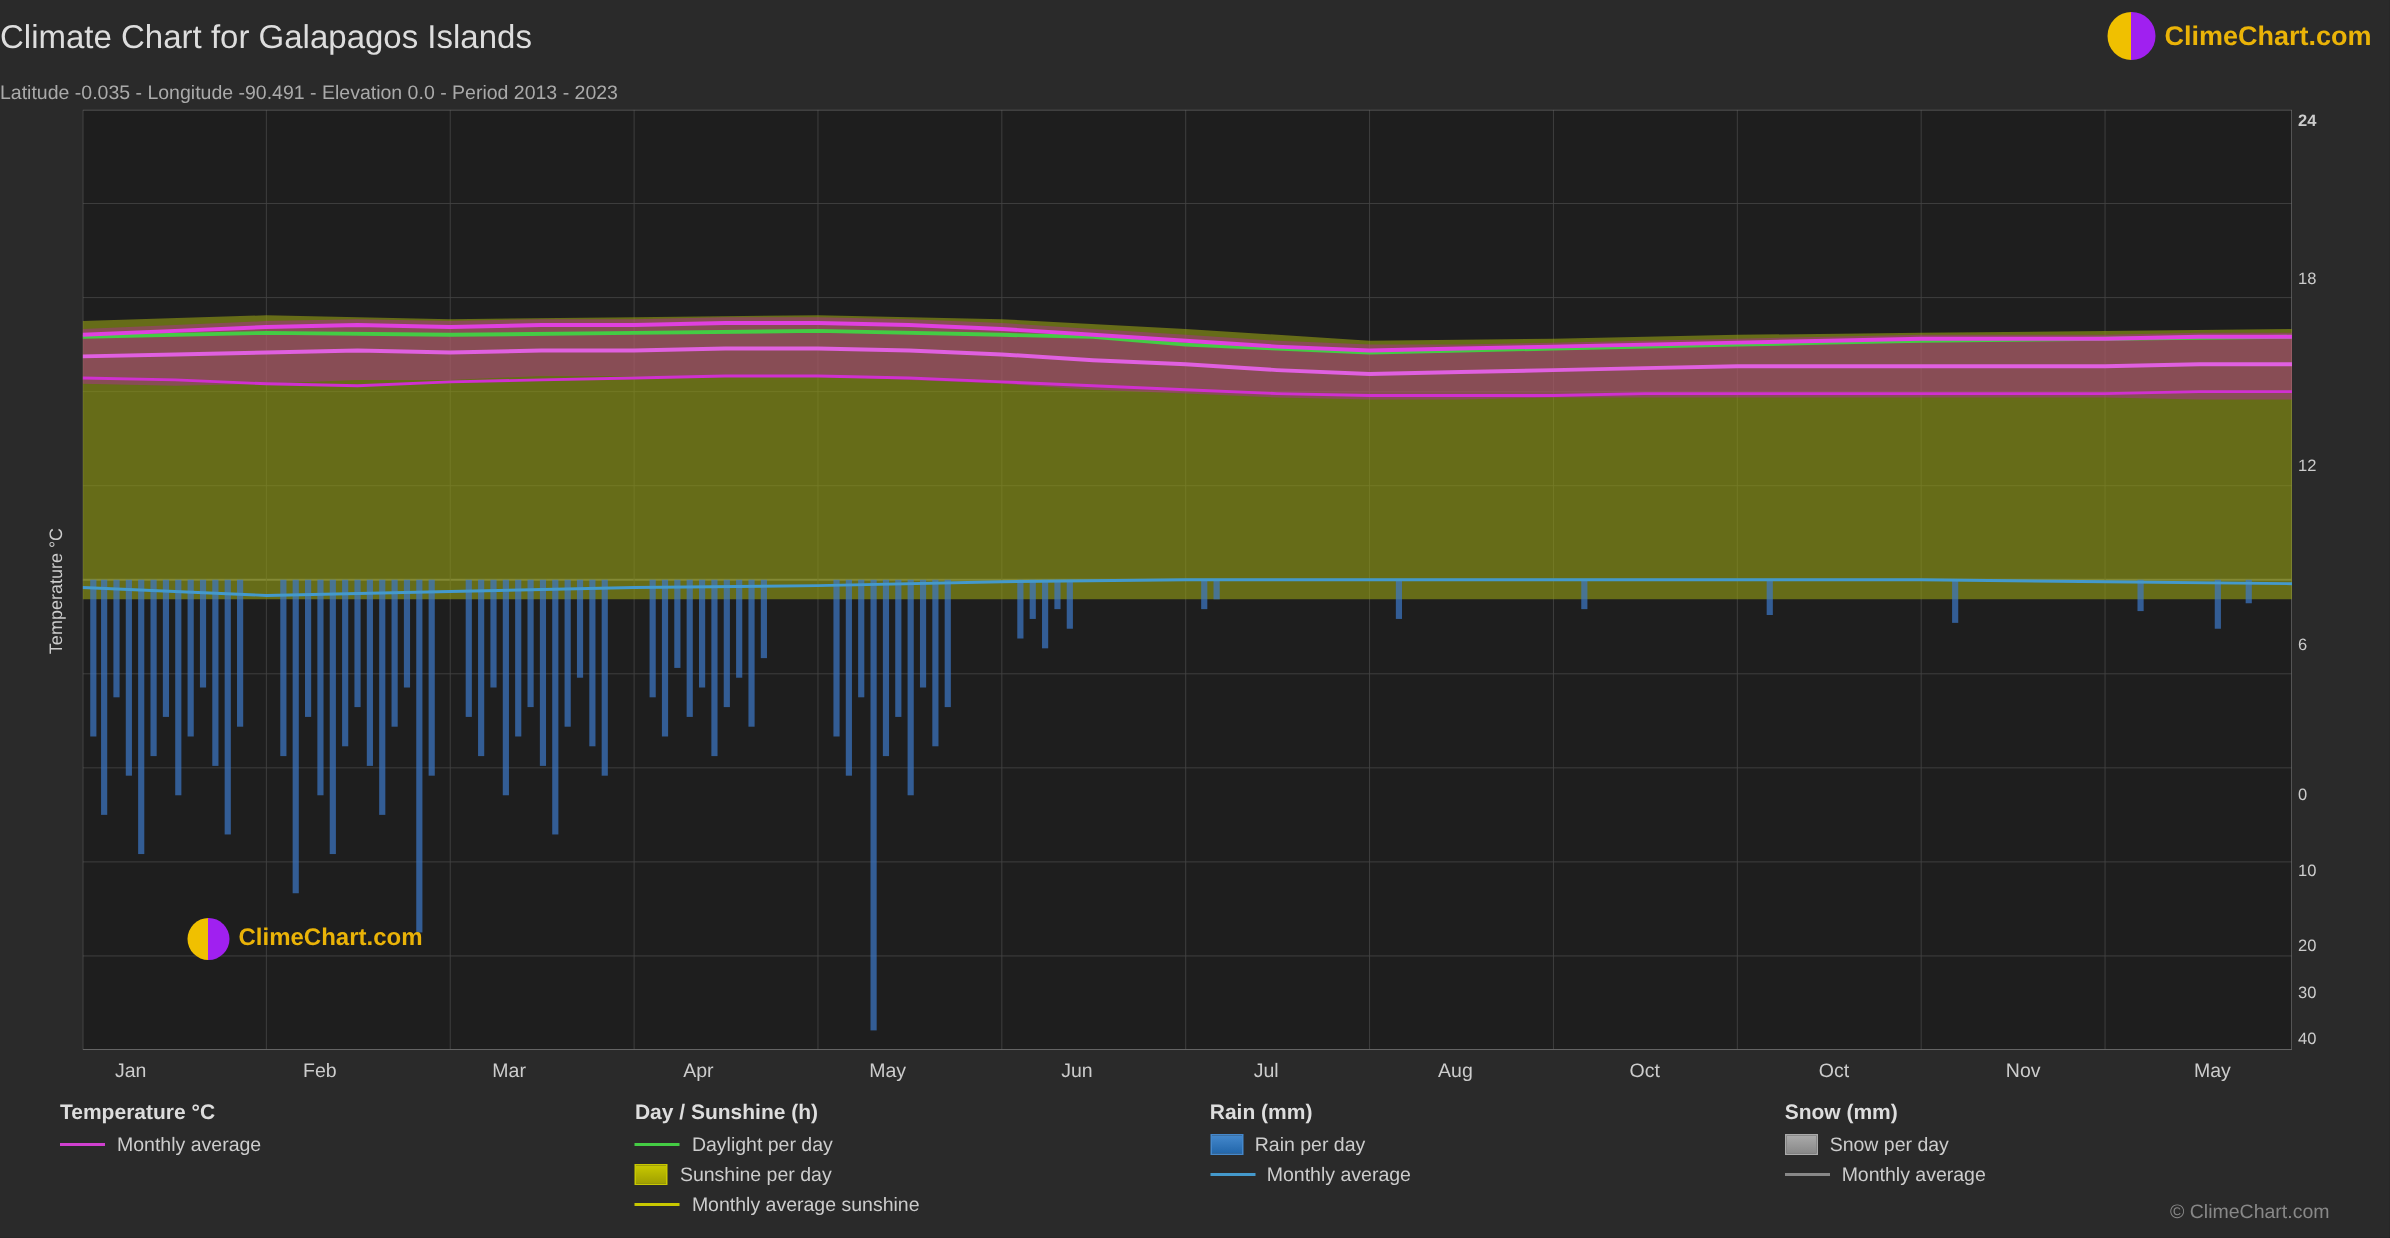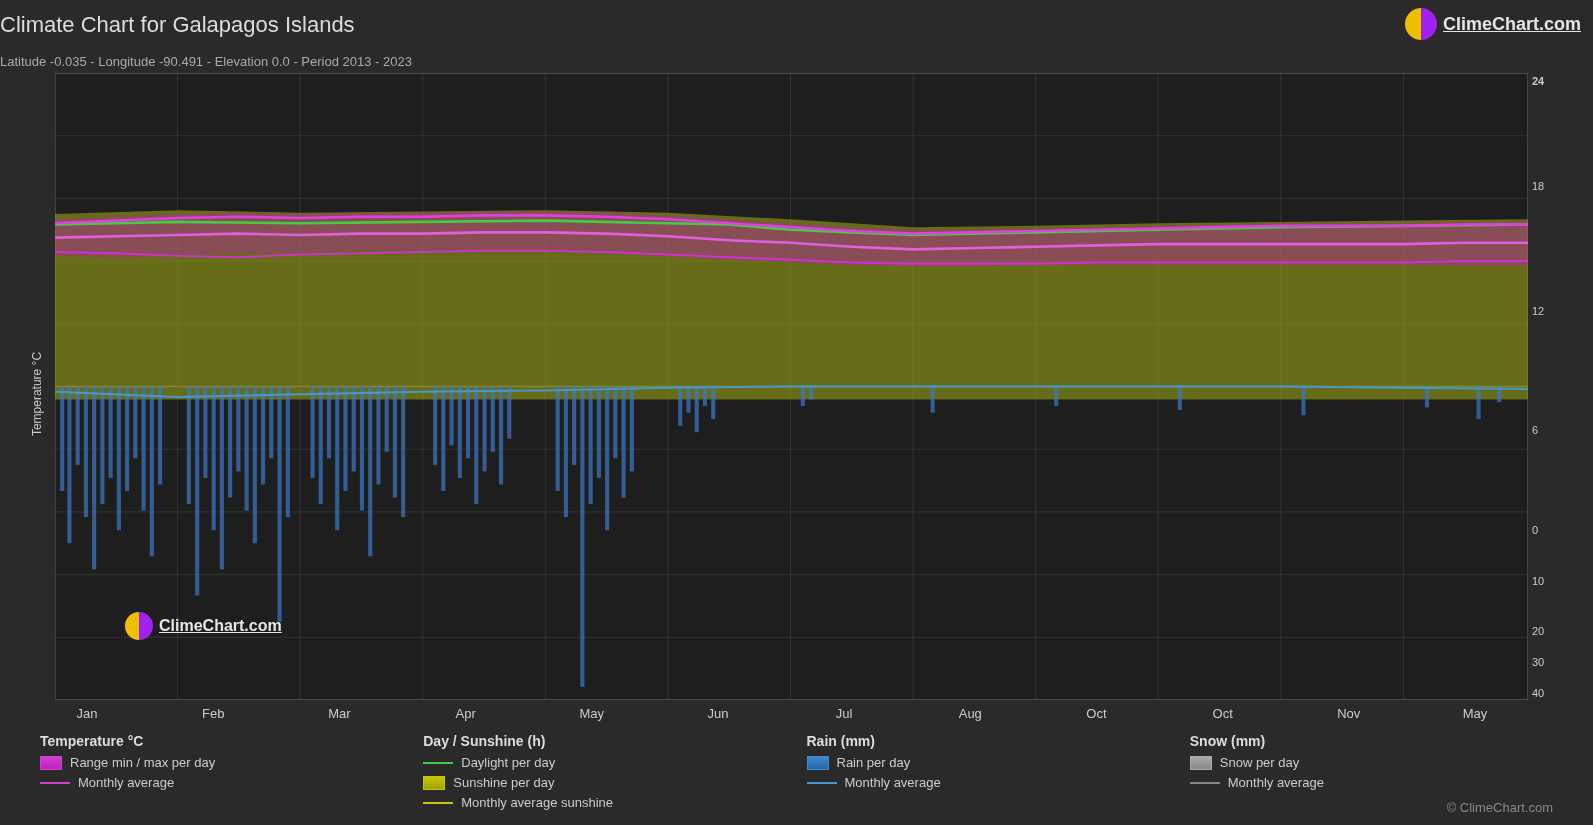--- a/index.html
+++ b/index.html
@@ -94,23 +94,22 @@
     .logo-bottom-left {
       position: absolute;
       bottom: 60px;
       left: 70px;
       display: flex;
       align-items: center;
       gap: 6px;
     }
     .logo-text {
       font-size: 18px;
-      color: #e5e5e5;
+      color: #eab308;
       font-weight: bold;
-      text-decoration: underline;
     }
     .logo-circle {
       width: 32px;
       height: 32px;
       border-radius: 50%;
       background: conic-gradient(#a020f0 0deg 180deg, #f0c000 180deg 360deg);
     }
   </style>
 </head>
 <body>
@@ -305,24 +304,20 @@
     <span>Oct</span>
     <span>Nov</span>
     <span>May</span>
   </div>
 
   <div class="legend-area">
 
     <div class="legend-col">
       <div class="legend-section-title">Temperature °C</div>
       <div class="legend-item">
-        <div class="legend-swatch" style="background: linear-gradient(to bottom, #d040d0, #c020c0); border: 1px solid #d040d0;"></div>
-        <span>Range min / max per day</span>
-      </div>
-      <div class="legend-item">
         <div class="legend-line" style="background:#d040d0; height:2px; width:30px;"></div>
         <span>Monthly average</span>
       </div>
     </div>
 
     <div class="legend-col">
       <div class="legend-section-title">Day / Sunshine (h)</div>
       <div class="legend-item">
         <div class="legend-line" style="background:#44cc44; height:2px; width:30px;"></div>
         <span>Daylight per day</span>

